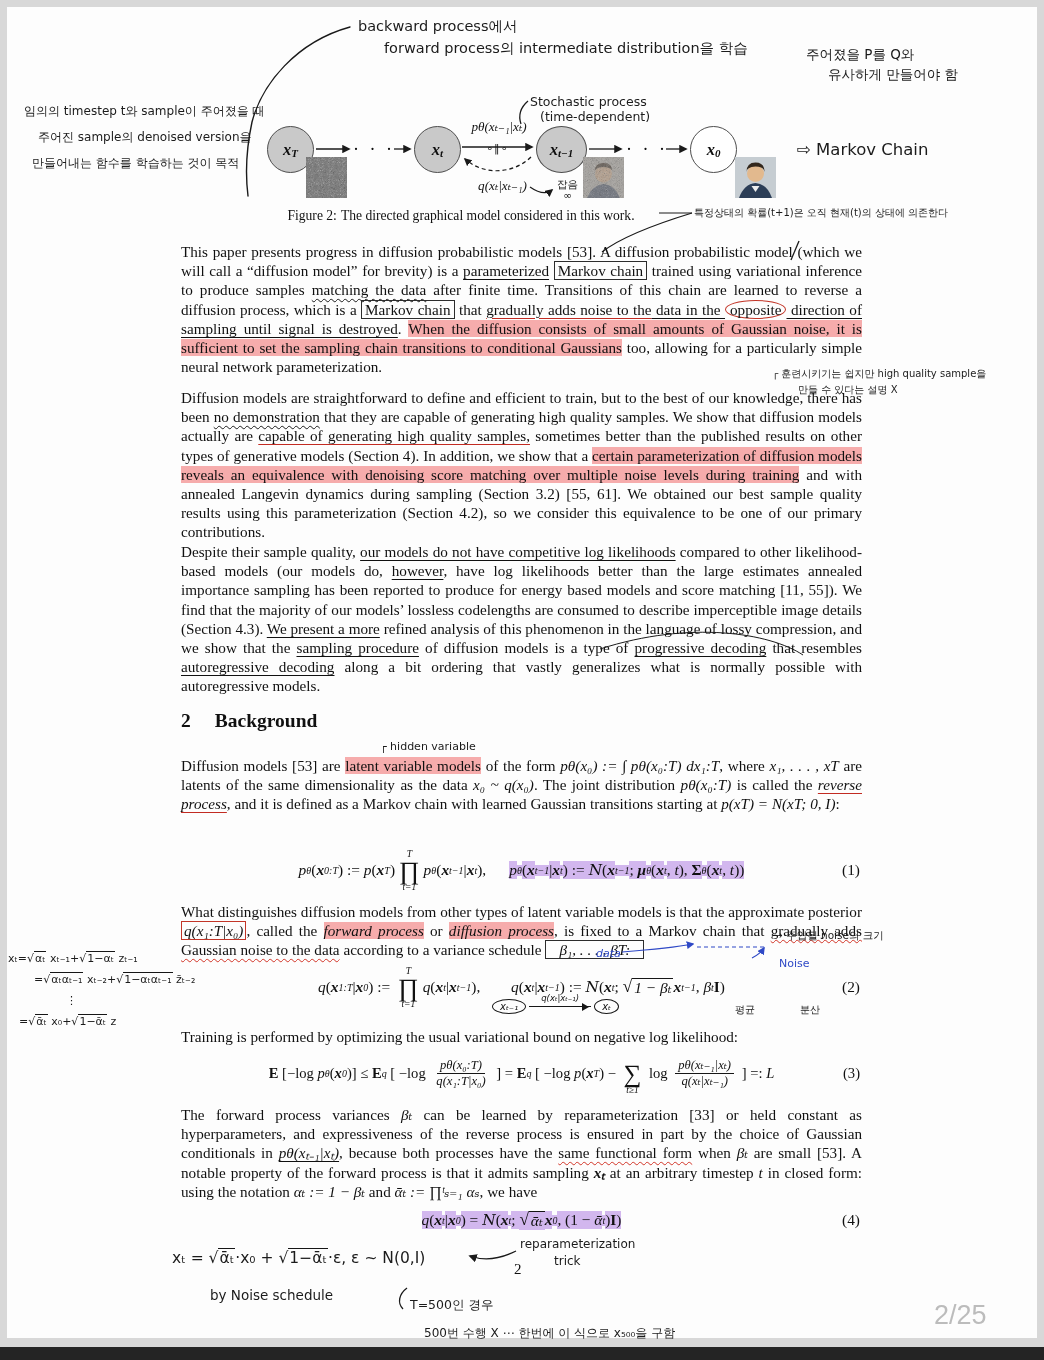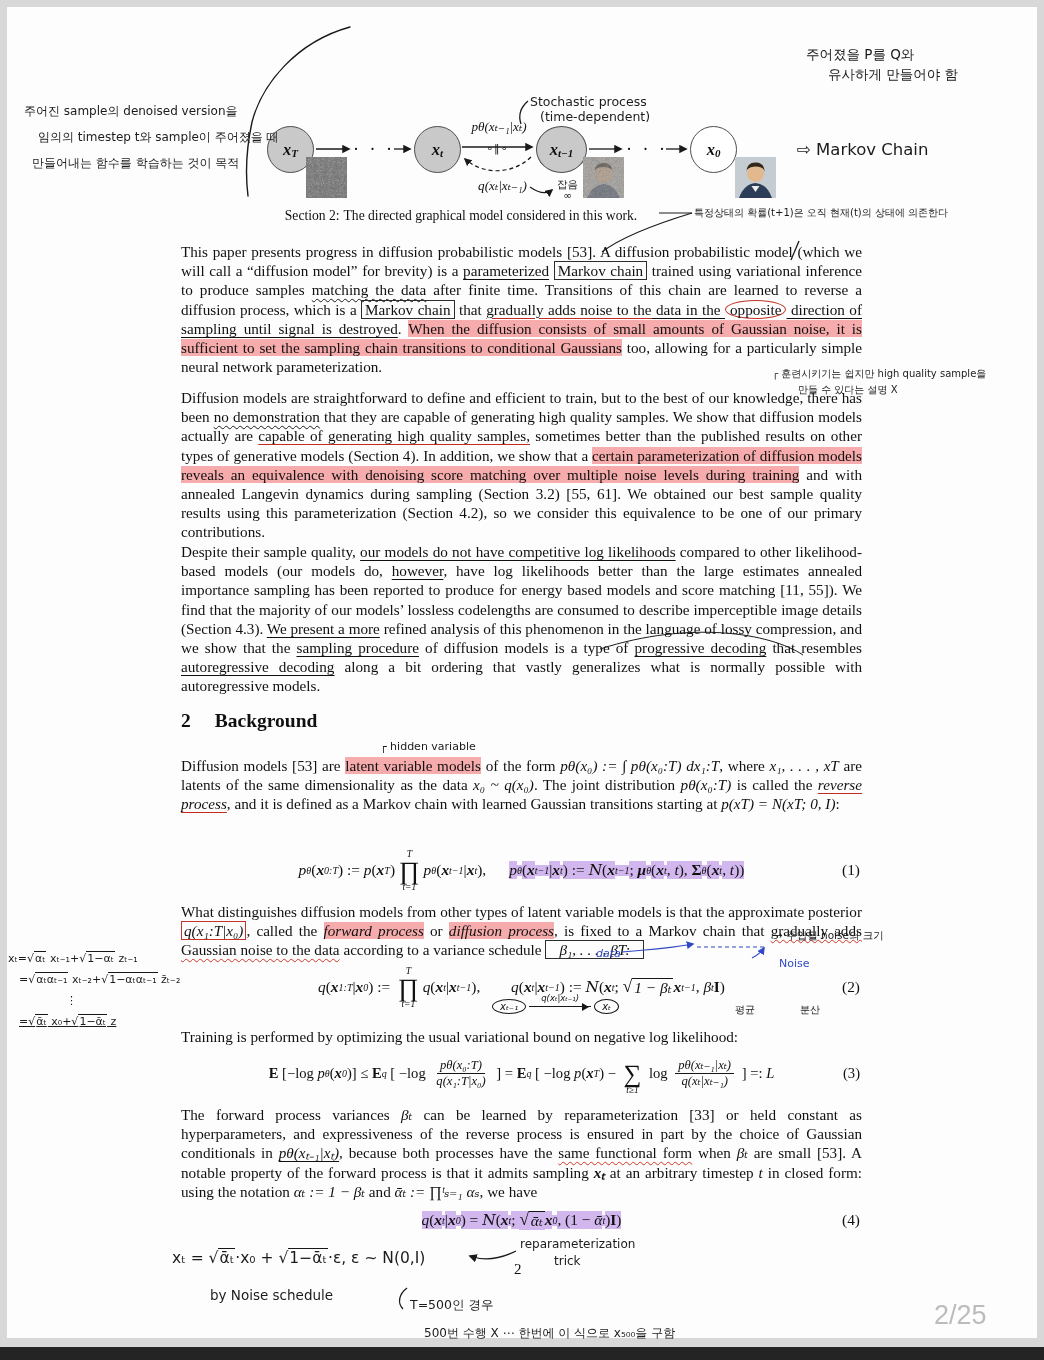--- a/index.html
+++ b/index.html
@@ -87,23 +87,23 @@
   .hw-capnote{left:694px;top:205px;font-size:10px;white-space:nowrap;}
   .hw-p2note{left:772px;top:366px;font-size:10px;line-height:16px;white-space:nowrap;}
   .hw-p2note div:nth-child(2){margin-left:26px;}
   .hw-hidden{left:380px;top:739px;font-size:11px;}
   .hw-noisesize{left:774px;top:928px;font-size:10.5px;white-space:nowrap;}
   .hw-data{left:596px;top:946px;font-size:11px;font-style:italic;}
   .hw-noiselb{left:779px;top:956px;font-size:11px;}
   .hw-mean{left:735px;top:1002px;font-size:10px;}
   .hw-var{left:800px;top:1002px;font-size:10px;}
   .hw-deriv{left:8px;top:948px;font-size:11px;line-height:21px;white-space:nowrap;}
-  .hw-deriv div:nth-child(2){margin-left:11px;}
+  .hw-deriv div:nth-child(2){margin-left:26px;}
   .hw-deriv div:nth-child(3){margin-left:58px;}
-  .hw-deriv div:nth-child(4){margin-left:11px;text-decoration:underline;}
+  .hw-deriv div:nth-child(4){margin-left:11px;}
   .hw-bottom1{left:172px;top:1247px;font-size:15.5px;white-space:nowrap;}
   .hw-reparam{left:520px;top:1236px;font-size:12px;line-height:17px;}
   .hw-reparam div:nth-child(2){margin-left:34px;}
   .hw-byns{left:210px;top:1285px;font-size:13.5px;}
   .hw-t500{left:410px;top:1296px;font-size:12.5px;}
   .hw-500{left:424px;top:1324px;font-size:12px;white-space:nowrap;}
   .pagenum2{position:absolute;left:514px;top:1261px;font-size:15px;}
 
   .mini{position:absolute;left:492px;top:999px;display:flex;align-items:center;
         font-family:"DejaVu Sans",sans-serif;font-size:10px;}
@@ -168,21 +168,21 @@
   </svg>
   <svg class="svgimg" style="left:735px;top:157px;" width="41" height="41">
     <rect width="41" height="41" fill="#c6cdd2"></rect>
     <path d="M4,41 Q9,27 20.5,26 Q32,27 37,41 Z" fill="#2c3e57"></path>
     <path d="M16.5,29 L20.5,35 L24.5,29 Z" fill="#eee"></path>
     <circle cx="20.5" cy="16.5" r="8.5" fill="#e2b98e"></circle>
     <path d="M11.5,15 Q11.5,5.5 20.5,5.5 Q29.5,5.5 29.5,15 Q29.5,10 20.5,9.5 Q11.5,10 11.5,15 Z" fill="#32271c"></path>
   </svg>
 
   <div class="caption">
-    <span class="cl">Section 2:</span><span>The directed graphical model considered in this work.</span>
+    <span class="cl">Figure 2:</span><span>The directed graphical model considered in this work.</span>
   </div>
 
   <div class="para" style="top:242px;">This paper presents progress in diffusion probabilistic models [53]. A diffusion probabilistic model (which we will call a “diffusion model” for brevity) is a <span class="m-ul">parameterized</span> <span class="m-box">Markov chain</span> trained using variational inference to produce samples <span class="m-wavy">matching the data</span> after finite time. Transitions of this chain are learned to reverse a diffusion process, which is a <span class="m-box">Markov chain</span> that <span class="m-ulred">gradually adds noise to the</span><span class="m-ul"> data in the </span><span class="m-circle">opposite</span><span class="m-ul"> direction of sampling until signal is destroyed</span>. <span class="m-hl">When the diffusion consists of small amounts of Gaussian noise, it is sufficient to set the sampling chain transitions to conditional Gaussians</span> too, allowing for a particularly simple neural network parameterization.</div>
   <div class="para" style="top:388px;">Diffusion models are straightforward to define and efficient to train, but to the best of our knowledge, there has been <span class="m-wavy">no demonstration</span> that they are capable of generating high quality samples.  We show that diffusion models actually are <span class="m-ulred">capable of generating high quality samples,</span> sometimes better than the published results on other types of generative models (Section 4). In addition, we show that a <span class="m-hl">certain parameterization of diffusion models reveals an equivalence with denoising score matching over multiple noise levels during training</span> and with annealed Langevin dynamics during sampling (Section 3.2) [55, 61].  We obtained our best sample quality results using this parameterization (Section 4.2), so we consider this equivalence to be one of our primary contributions.</div>
   <div class="para" style="top:542px;">Despite their sample quality, <span class="m-ul">our models do not have competitive log likelihoods</span> compared to other likelihood-based models (our models do, <span class="m-ul">however</span>, have log likelihoods better than the large estimates annealed importance sampling has been reported to produce for energy based models and score matching [11, 55]).  We find that the majority of our models’ lossless codelengths are consumed to describe imperceptible image details (Section 4.3).  <span class="m-ul">We present a more</span> refined analysis of this phenomenon in the language of lossy compression, and we show that the <span class="m-ul">sampling procedure</span> of diffusion models is a type of <span class="m-ul">progressive decoding</span> that resembles <span class="m-ul">autoregressive decoding</span> along a bit ordering that vastly generalizes what is normally possible with autoregressive models.</div>
 
   <div class="h2">
     <span class="n">2</span><span>Background</span>
   </div>
 
@@ -207,27 +207,31 @@
     <span class="eqnum">(3)</span>
   </div>
 
   <div class="para" style="top:1105px;">The forward process variances <span class="m-math">βₜ</span> can be learned by reparameterization [33] or held constant as hyperparameters, and expressiveness of the reverse process is ensured in part by the choice of Gaussian conditionals in <span class="m-mathul">pθ(xₜ₋₁|xₜ)</span>, because both processes have the <span class="m-wavyred">same functional form</span> when <span class="m-math">βₜ</span> are small [53].  A notable property of the forward process is that it admits sampling <span class="m-mathb">xₜ</span> at an arbitrary timestep <span class="m-math">t</span> in closed form: using the notation <span class="m-math">αₜ := 1 − βₜ</span> and <span class="m-math">ᾱₜ := ∏ᵗₛ₌₁ αₛ</span>, we have</div>
 
   <div class="eqrow" style="top:1205px;height:30px;">
     <span class="eqbody"><span class="m-i hp">q</span><span class="hp">(</span><span class="m-bi hp">x</span><span class="m-sub hp">t</span><span class="hp">|</span><span class="m-bi hp">x</span><span class="m-sub hp">0</span><span class="hp">) = </span><span class="m-cal hp">N</span><span class="hp">(</span><span class="m-bi hp">x</span><span class="m-sub hp">t</span><span class="hp">; </span><span class="sqrt hp"><span class="rad">√</span><span class="radand">ᾱₜ</span></span><span class="m-bi hp">x</span><span class="m-sub hp">0</span><span class="hp">, (1 − </span><span class="m-i hp">ᾱ</span><span class="m-sub hp">t</span><span class="hp">)</span><span class="m-b hp">I</span><span class="hp">)</span></span>
     <span class="eqnum">(4)</span>
   </div>
 
+  <div class="hw hw-topleft">
+      <div>backward process에서</div>
+      <div>forward process의 intermediate distribution을 학습</div>
+    </div>
   <div class="hw hw-topright">
       <div>주어졌을 P를 Q와</div>
       <div>유사하게 만들어야 함</div>
     </div>
   <div class="hw hw-leftmargin">
+      <div>임의의 timestep t와 sample이 주어졌을 때</div>
       <div>주어진 sample의 denoised version을</div>
-      <div>임의의 timestep t와 sample이 주어졌을 때</div>
       <div>만들어내는 함수를 학습하는 것이 목적</div>
     </div>
   <div class="hw hw-stoch">
       <div>Stochastic process</div>
       <div>(time-dependent)</div>
     </div>
   <div class="hw hw-markov">⇨ Markov Chain</div>
   <div class="hw hw-ppmark">∘‖∘</div>
   <div class="hw hw-qnote">
     <div>잡음</div>

